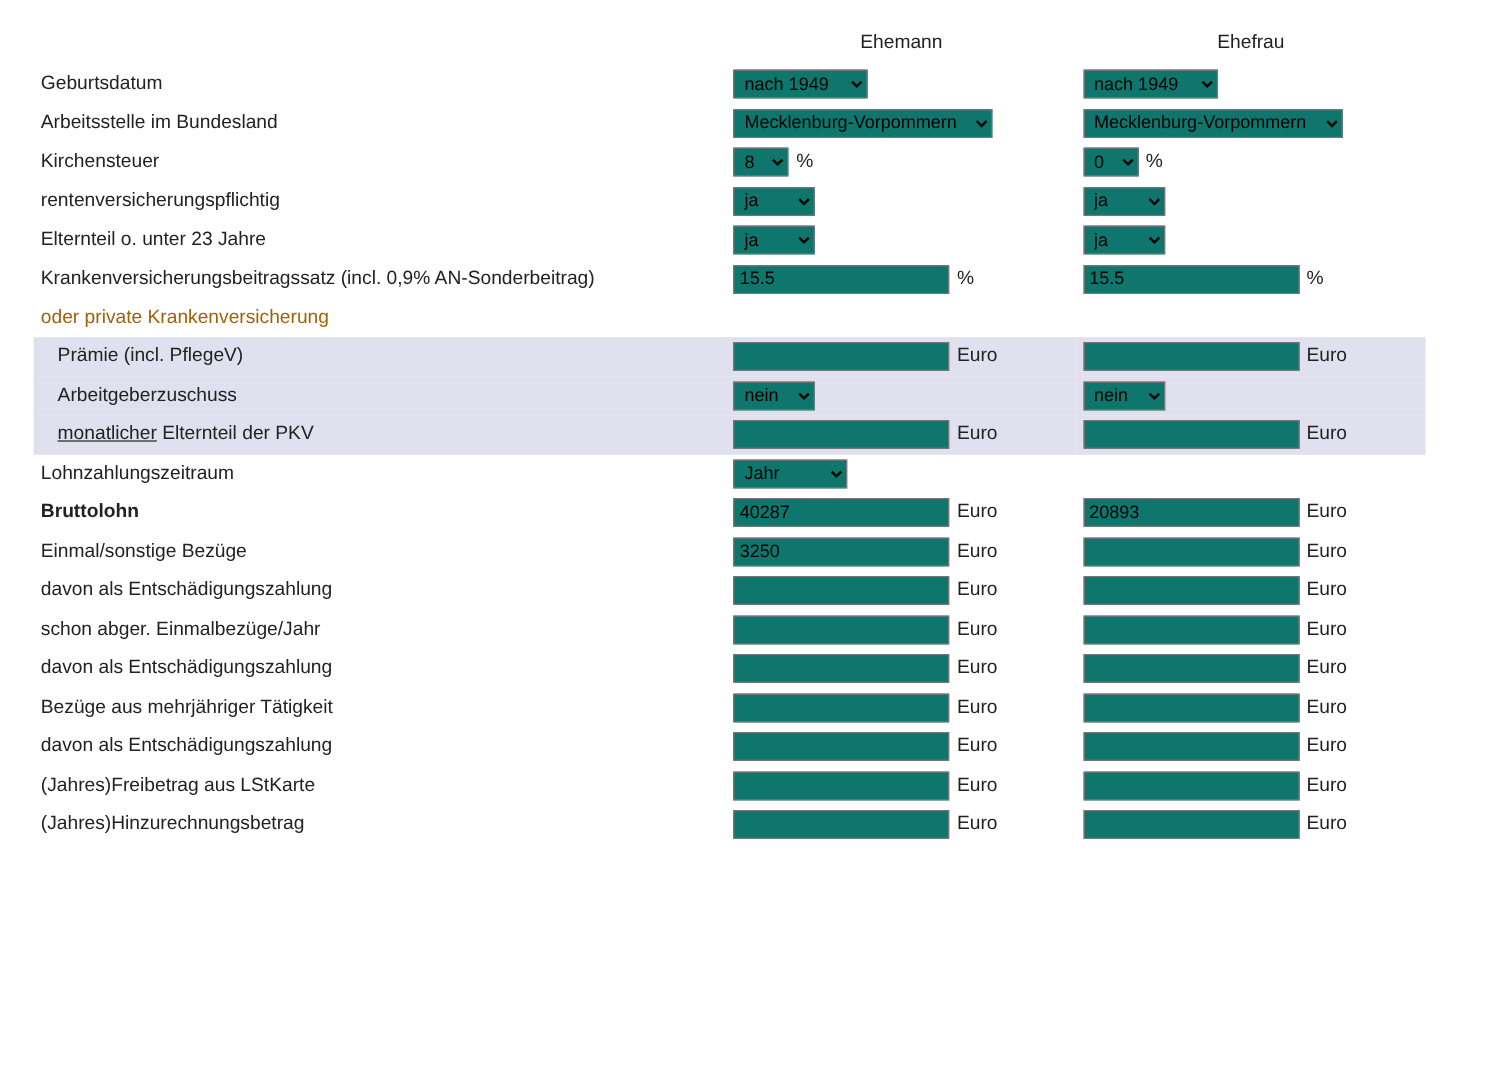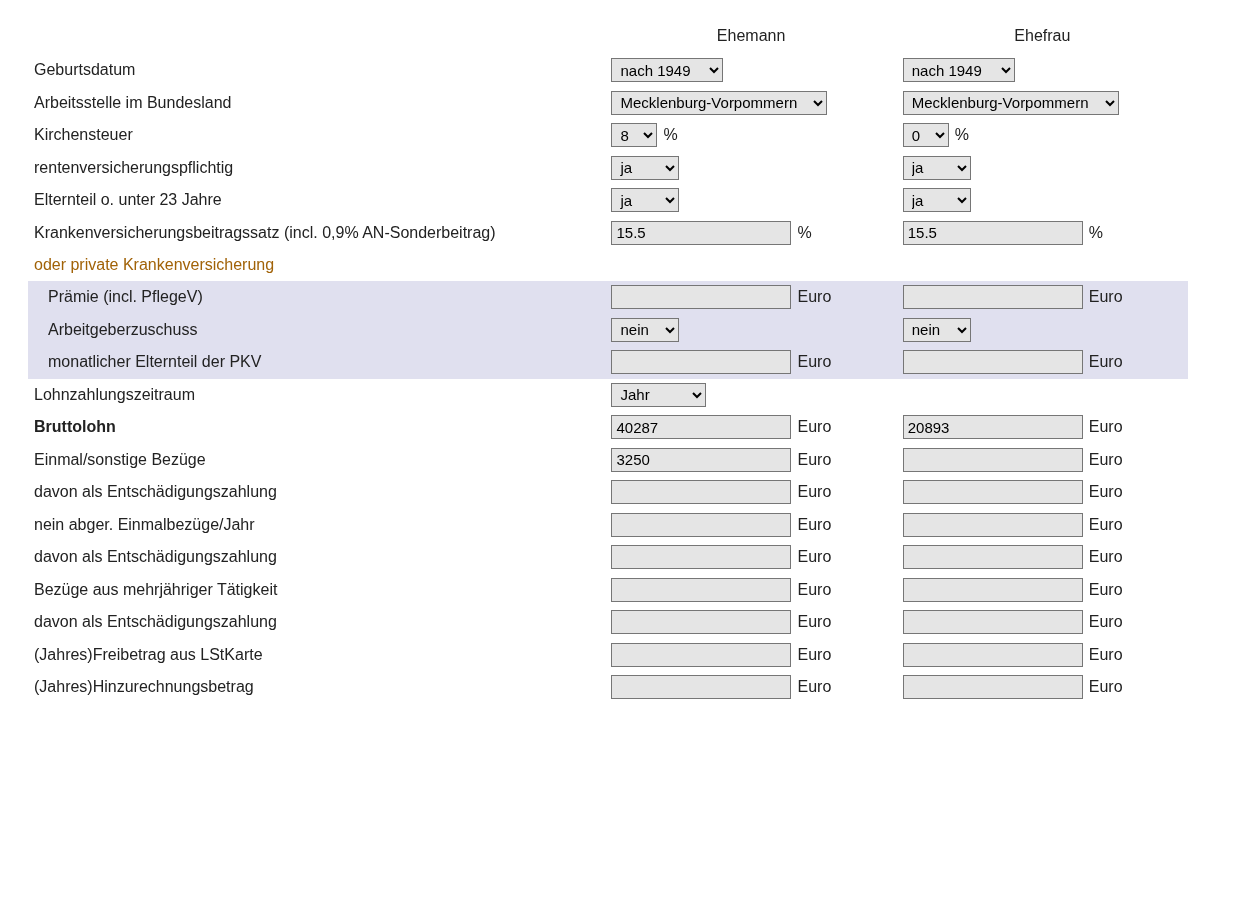--- a/index.html
+++ b/index.html
@@ -34,35 +34,36 @@
       font-weight: normal;
       padding-bottom: 6px;
       text-align: center;
     }
     .link-style {
       color: #a16207;
       text-decoration: none;
       cursor: pointer;
     }
     .underline-part {
+      text-decoration: underline;
     }
     .shaded {
       background-color: #e0e0ef;
     }
     .indented {
       padding-left: 20px;
     }
     .bold {
       font-weight: bold;
       margin-left: 41px;
     }
     select, input[type="text"] {
       font-family: Arial, Helvetica, sans-serif;
       font-size: 15px;
-      background: #e5e5e5;
+      background: #0f766e;
       border: 1px solid #767676;
       padding: 1px 4px;
       height: 24px;
     }
     select {
       padding-right: 2px;
     }
     .select-small { width: 68px; }
     .select-birth { width: 112px; }
     .select-wide  { width: 216px; }
@@ -290,21 +291,21 @@
     </td>
     <td class="col-spouse">
       <span class="ctrl-wrap">
         <input type="text" class="input-euro" value="" style="">
         <span class="unit">Euro</span>
       </span>
     </td>
   </tr>
 
   <tr>
-    <td class="label">nein abger. Einmalbezüge/Jahr</td>
+    <td class="label">schon abger. Einmalbezüge/Jahr</td>
     <td class="col-spouse">
       <span class="ctrl-wrap">
         <input type="text" class="input-euro" value="" style="">
         <span class="unit">Euro</span>
       </span>
     </td>
     <td class="col-spouse">
       <span class="ctrl-wrap">
         <input type="text" class="input-euro" value="" style="">
         <span class="unit">Euro</span>

